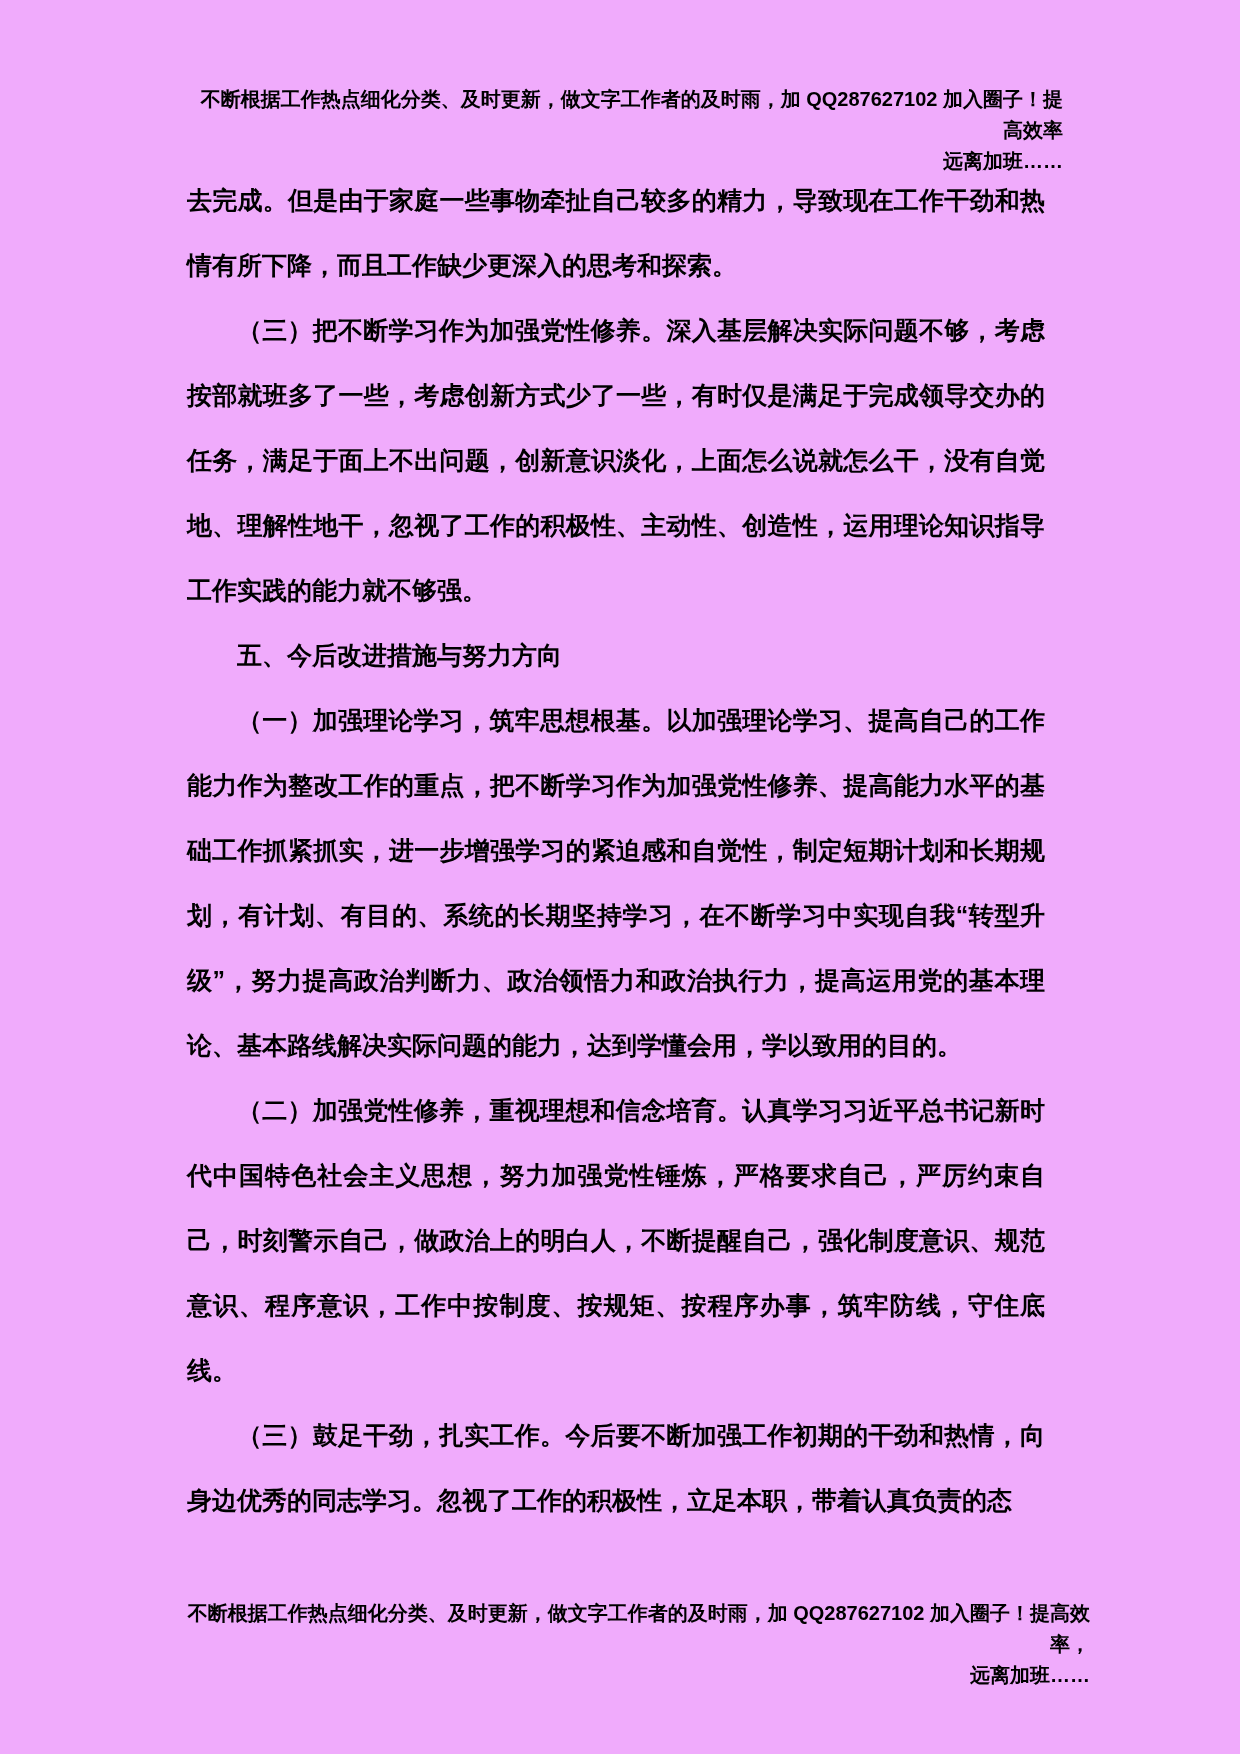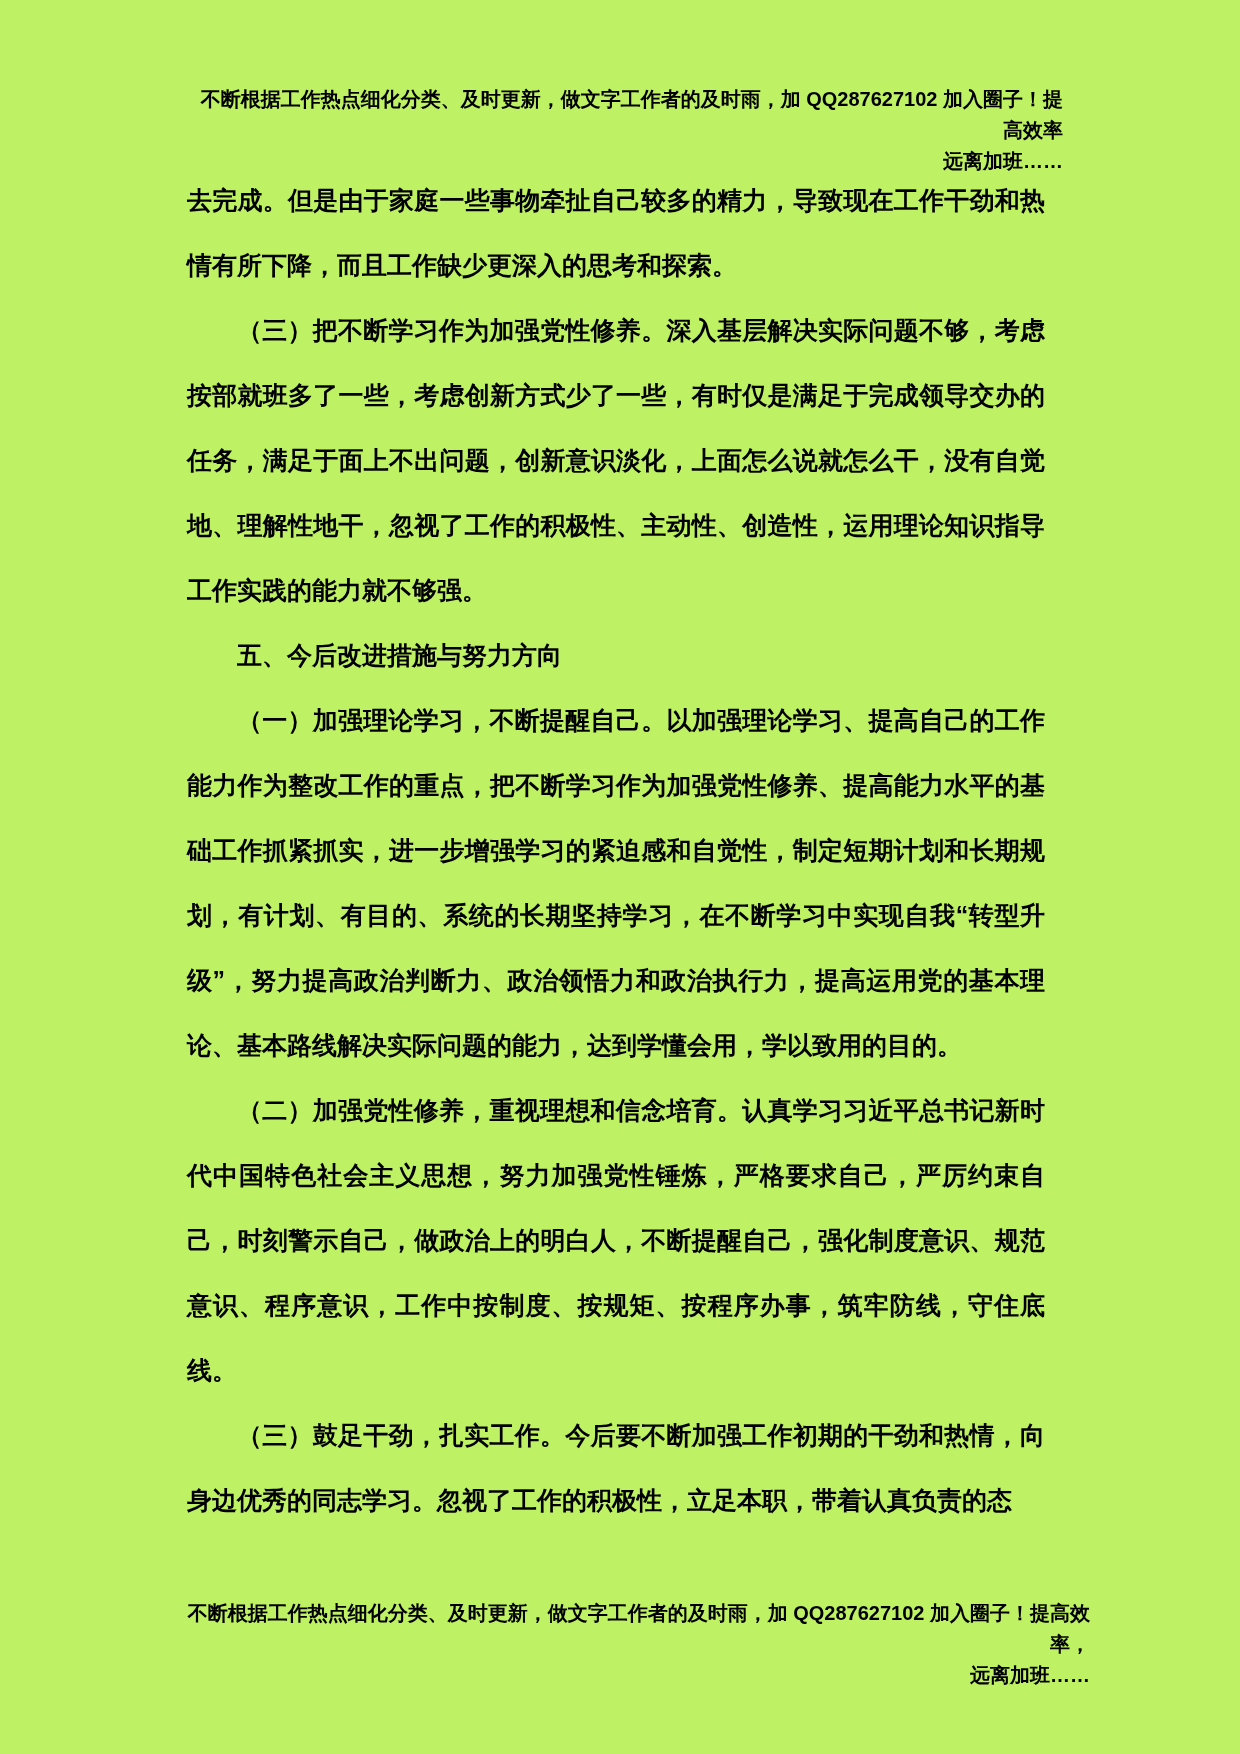--- a/index.html
+++ b/index.html
@@ -4,21 +4,21 @@
 <style>
   html, body {
     margin: 0;
     padding: 0;
     background: #ffffff;
   }
   .page {
     position: relative;
     width: 1240px;
     height: 1754px;
-    background: #bef264;
+    background: #f0abfc;
     color: #000000;
     font-family: "Liberation Sans", sans-serif;
     overflow: hidden;
   }
   .page-header {
     position: absolute;
     top: 84px;
     left: 187px;
     right: 177px;
     font-size: 20px;
@@ -67,21 +67,21 @@
 
   <div class="page-header">
     <div>不断根据工作热点细化分类、及时更新，做文字工作者的及时雨，加 QQ287627102 加入圈子！提高效率</div>
     <div>远离加班……</div>
   </div>
 
   <div class="doc-body">
       <p class="para"><span class="run">去完成。但是由于家庭一些事物牵扯自己较多的精力，导致现在工作干劲和热情有所下降，而且工作缺少更深入的思考和探索。</span></p>
       <p class="para indent"><span class="run bold">（三）把不断学习作为加强党性修养。</span><span class="run">深入基层解决实际问题不够，考虑按部就班多了一些，考虑创新方式少了一些，有时仅是满足于完成领导交办的任务，满足于面上不出问题，创新意识淡化，上面怎么说就怎么干，没有自觉地、理解性地干，忽视了工作的积极性、主动性、创造性，运用理论知识指导工作实践的能力就不够强。</span></p>
       <p class="para indent"><span class="run bold">五、今后改进措施与努力方向</span></p>
-      <p class="para indent"><span class="run bold">（一）加强理论学习，不断提醒自己。</span><span class="run">以加强理论学习、提高自己的工作能力作为整改工作的重点，把不断学习作为加强党性修养、提高能力水平的基础工作抓紧抓实，进一步增强学习的紧迫感和自觉性，制定短期计划和长期规划，有计划、有目的、系统的长期坚持学习，在不断学习中实现自我“转型升级”，努力提高政治判断力、政治领悟力和政治执行力，提高运用党的基本理论、基本路线解决实际问题的能力，达到学懂会用，学以致用的目的。</span></p>
+      <p class="para indent"><span class="run bold">（一）加强理论学习，筑牢思想根基。</span><span class="run">以加强理论学习、提高自己的工作能力作为整改工作的重点，把不断学习作为加强党性修养、提高能力水平的基础工作抓紧抓实，进一步增强学习的紧迫感和自觉性，制定短期计划和长期规划，有计划、有目的、系统的长期坚持学习，在不断学习中实现自我“转型升级”，努力提高政治判断力、政治领悟力和政治执行力，提高运用党的基本理论、基本路线解决实际问题的能力，达到学懂会用，学以致用的目的。</span></p>
       <p class="para indent"><span class="run bold">（二）加强党性修养，重视理想和信念培育。</span><span class="run">认真学习习近平总书记新时代中国特色社会主义思想，努力加强党性锤炼，严格要求自己，严厉约束自己，时刻警示自己，做政治上的明白人，不断提醒自己，强化制度意识、规范意识、程序意识，工作中按制度、按规矩、按程序办事，筑牢防线，守住底线。</span></p>
       <p class="para indent"><span class="run bold">（三）鼓足干劲，扎实工作。</span><span class="run">今后要不断加强工作初期的干劲和热情，向身边优秀的同志学习。忽视了工作的积极性，立足本职，带着认真负责的态</span></p>
     </div>
 
   <div class="page-footer">
     <div>不断根据工作热点细化分类、及时更新，做文字工作者的及时雨，加 QQ287627102 加入圈子！提高效率，</div>
     <div>远离加班……</div>
   </div>
 
 </div>

